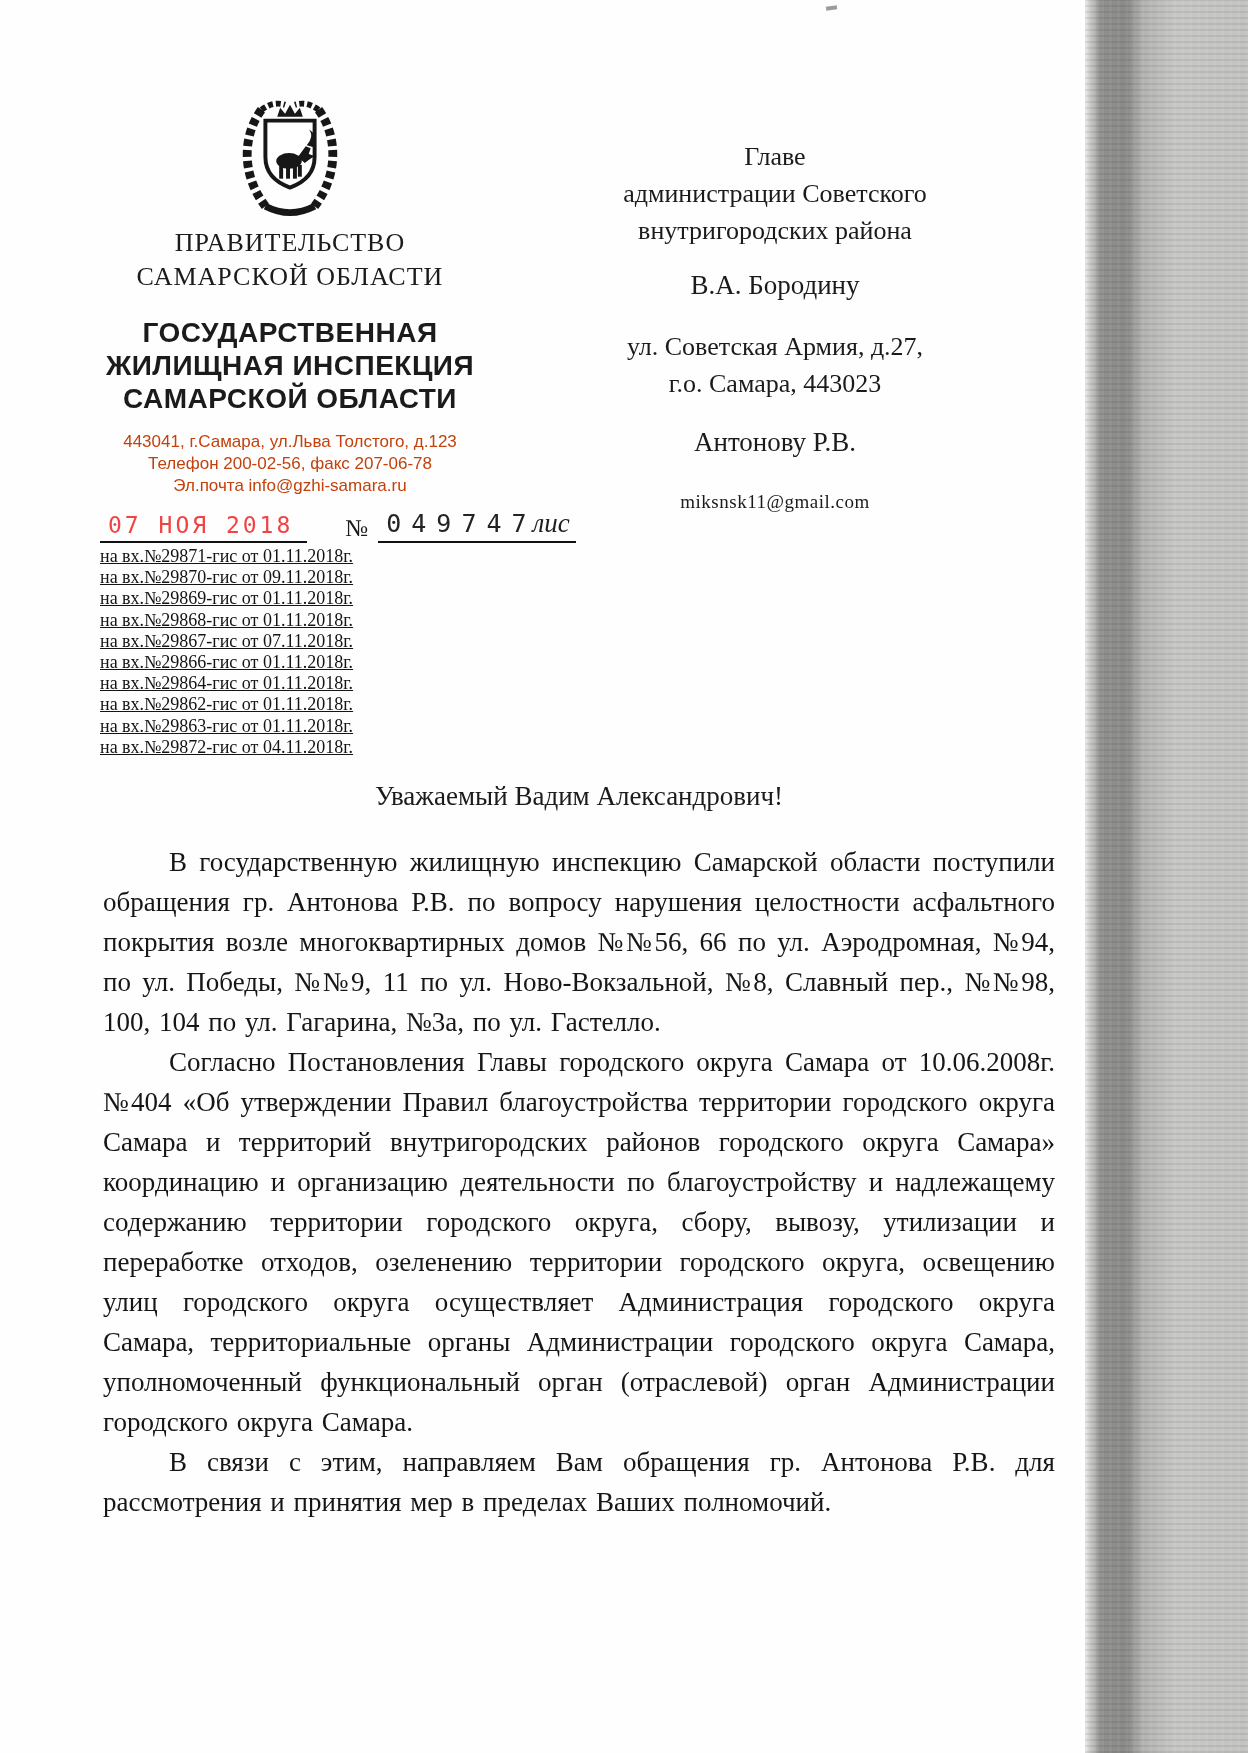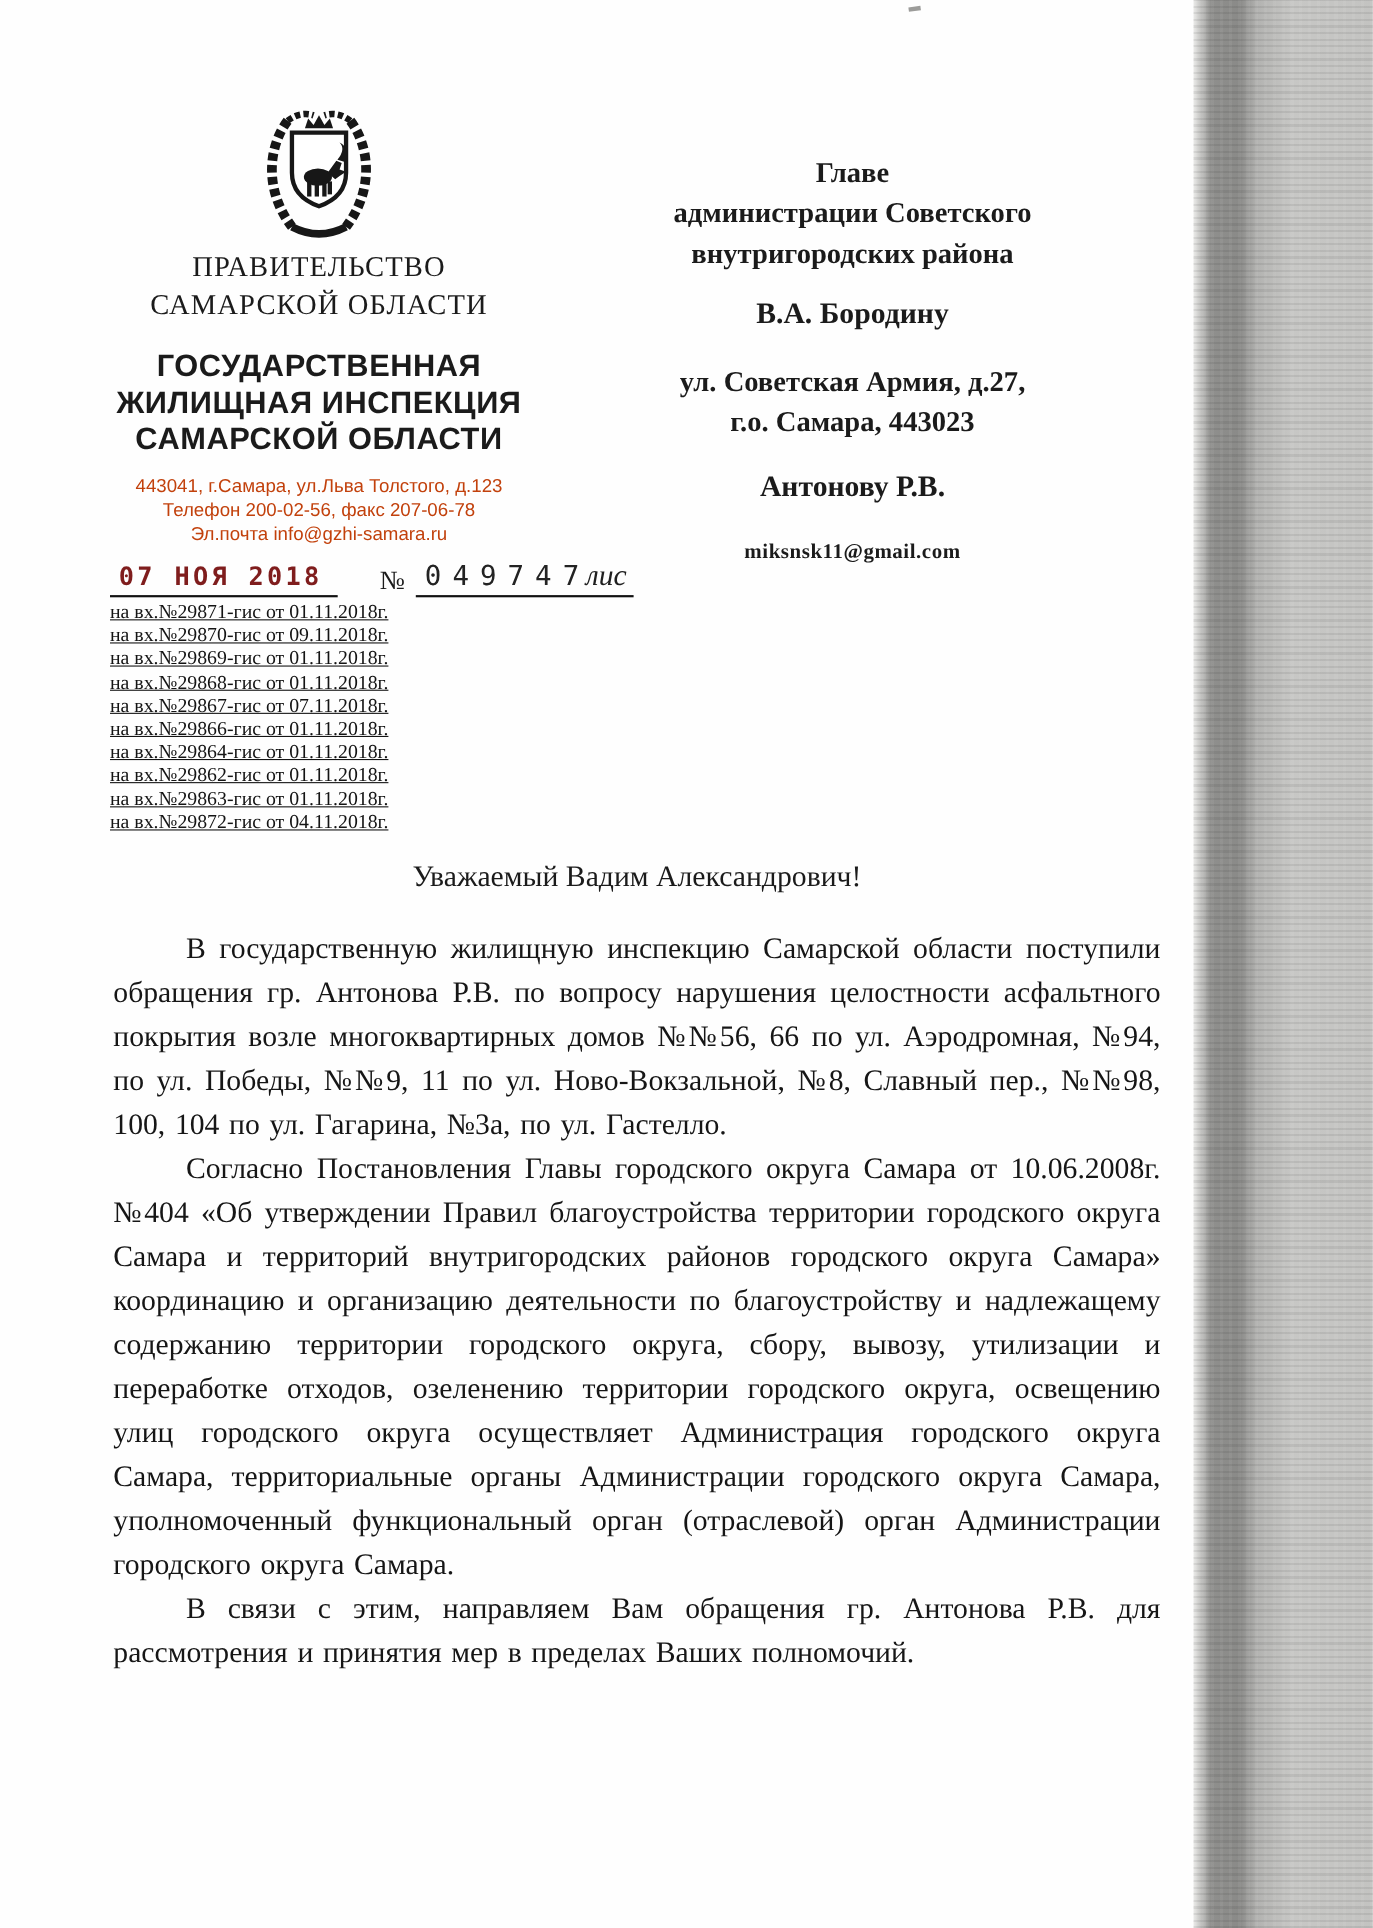--- a/index.html
+++ b/index.html
@@ -28,38 +28,38 @@
   
   .header-left{position:absolute;left:65px;top:96px;width:450px;text-align:center;}
   .emblem{display:block;margin:0 auto 6px auto;}
   .gov-name{font:26px/34px "Liberation Serif", serif;letter-spacing:1px;}
   .org-name{margin-top:22px;font-family:"Liberation Sans", sans-serif;font-weight:bold;font-size:28px;line-height:33px;letter-spacing:.5px;}
   .contact{margin-top:16px;font-family:"Liberation Sans", sans-serif;font-size:17px;line-height:22px;color:#c2410c;}
 
   
   .stamp-row{position:absolute;left:100px;top:508px;width:480px;display:flex;align-items:flex-end;}
   .stamp-date{
-    font-family:"DejaVu Sans Mono", monospace;font-weight:bold;font-size:23px;letter-spacing:3px;
-    color:#7f1d1d;border-bottom:2px solid #111;padding:0 14px 3px 8px;white-space:nowrap;
+    font-family:"DejaVu Sans Mono", monospace;font-weight:normal;font-size:23px;letter-spacing:3px;
+    color:#ef4444;border-bottom:2px solid #111;padding:0 14px 3px 8px;white-space:nowrap;
   }
   .stamp-no-label{font:24px/26px "Liberation Serif", serif;margin:0 10px 2px 38px;}
   .stamp-number-wrap{border-bottom:2px solid #111;padding:0 6px 2px 8px;white-space:nowrap;}
   .stamp-number{font-family:"DejaVu Sans Mono", monospace;font-size:25px;letter-spacing:10px;color:#232323;}
   .stamp-hand{font:italic 27px "Liberation Serif", serif;color:#1f1f1f;margin-left:-4px;}
 
   
   .refs{position:absolute;left:100px;top:546px;width:330px;}
   .ref-line{
     font:18px/21.2px "Liberation Serif", serif;
     text-decoration:underline;white-space:nowrap;color:#141414;
   }
 
   
   .recipient{position:absolute;left:585px;top:138px;width:380px;text-align:center;font:26px/37px "Liberation Serif", serif;}
-  .recipient p{margin:0;font-weight:bold;}
+  .recipient p{margin:0;}
   .recipient .name{margin-top:18px;font-size:27px;text-align:center;}
   .recipient .addr{margin-top:24px;}
   .recipient .name2{margin-top:22px;font-size:27px;}
   .recipient .email{margin-top:22px;font-size:19px;letter-spacing:.5px;}
 
   
   .letter{position:absolute;left:103px;top:778px;width:952px;}
   .salutation{text-align:center;font:27px/36px "Liberation Serif", serif;margin:0 0 28px 0;}
   .letter p.par{
     margin:0;font:27px/40px "Liberation Serif", serif;

